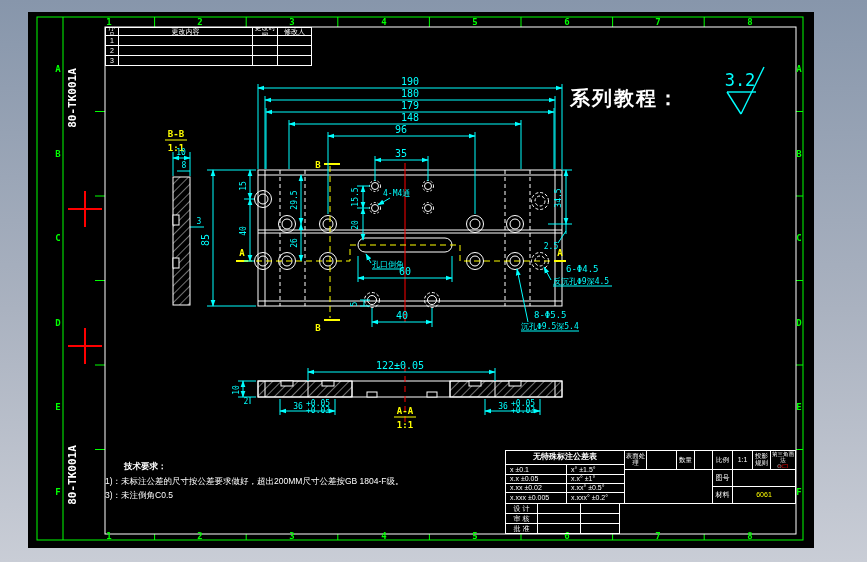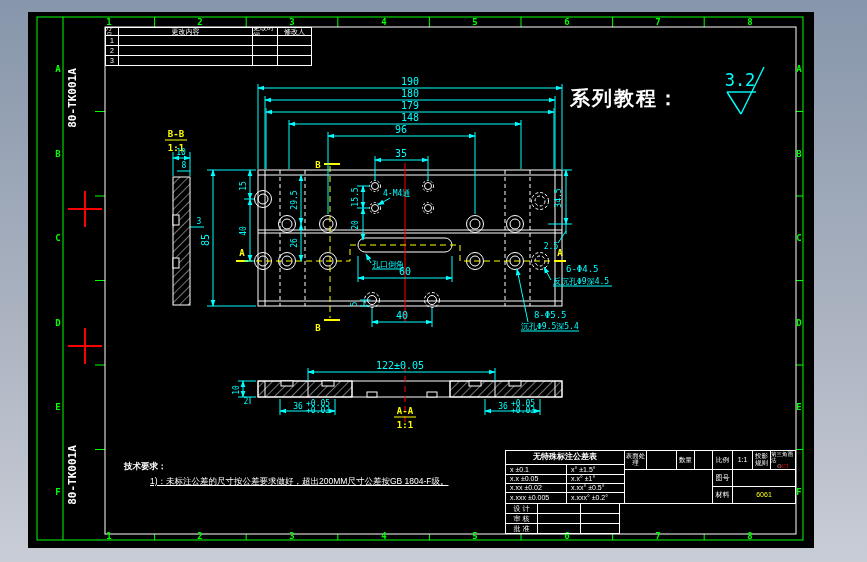--- a/index.html
+++ b/index.html
@@ -12,25 +12,25 @@
   .dt{fill:#00ffff;font-size:10px;text-anchor:middle;}
   .dt8{fill:#00ffff;font-size:8px;text-anchor:middle;}
   .lab{fill:#00ffff;font-size:8px;text-anchor:start;}
   .lab9{fill:#00ffff;font-size:9px;text-anchor:start;}
   .yl{fill:#ffff00;font-size:9px;font-weight:bold;text-anchor:middle;}
   .zn{fill:#00ff00;font-size:9px;text-anchor:middle;font-weight:bold;}
   .wt{fill:#ffffff;}
   .finish-label{position:absolute;left:570px;top:85px;color:#fff;font-size:20px;font-weight:bold;
                 letter-spacing:2px;font-family:"Liberation Serif",serif;}
   .cell{position:absolute;border:1px solid #fff;box-sizing:border-box;color:#fff;
-        display:flex;align-items:center;justify-content:center;overflow:hidden;line-height:1.05;}
+        display:flex;align-items:center;justify-content:center;overflow:hidden;line-height:1.05;text-align:center;}
   .rev-table,.title-block{position:absolute;color:#fff;}
   .notes{position:absolute;left:105px;top:461px;color:#fff;font-size:8.5px;width:400px;}
   .notes .nt{margin-left:19px;font-weight:bold;}
-  .notes .ni{margin-left:45px;margin-top:2.5px;white-space:nowrap;text-decoration:underline;}
+  .notes .ni{margin-top:2.5px;white-space:nowrap;}
   .tol{font-size:7px;justify-content:flex-start;padding-left:4px;}
   .yellowtxt{color:#ffff00;}
   .cnc-title{font-size:11px;font-weight:bold;letter-spacing:1px;}
   .small7{font-size:7px;}
   .small6{font-size:6.5px;}
 </style>
 </head>
 <body>
 
 <div class="stage">
@@ -384,20 +384,21 @@
     <div class="cell" style="left:277px;top:45px;width:35px;height:11px"></div>
     <div class="cell small7" style="left:105px;top:55px;width:14px;height:11px">3</div>
     <div class="cell" style="left:118px;top:55px;width:135px;height:11px"></div>
     <div class="cell" style="left:252px;top:55px;width:26px;height:11px"></div>
     <div class="cell" style="left:277px;top:55px;width:35px;height:11px"></div>
   </div>
 
   <div class="notes">
     <div class="nt">技术要求：</div>
     <div class="ni">1)：未标注公差的尺寸按公差要求做好，超出200MM尺寸公差按GB 1804-F级。</div>
+    <div class="ni">3)：未注倒角C0.5</div>
   </div>
 
   <div class="title-block" style="left:505px;top:450px;position:absolute;width:291px;height:84px">
     <div class="cell" style="left:0;top:0;width:120px;height:15px;font-size:8px;font-weight:bold">无特殊标注公差表</div>
     <div class="cell tol" style="left:0;top:14px;width:62px;height:11px">x ±0.1</div>
     <div class="cell tol" style="left:61px;top:14px;width:59px;height:11px">x° ±1.5°</div>
     <div class="cell tol" style="left:0;top:24px;width:62px;height:10px">x.x ±0.05</div>
     <div class="cell tol" style="left:61px;top:24px;width:59px;height:10px">x.x° ±1°</div>
     <div class="cell tol" style="left:0;top:33px;width:62px;height:10px">x.xx ±0.02</div>
     <div class="cell tol" style="left:61px;top:33px;width:59px;height:10px">x.xx° ±0.5°</div>

